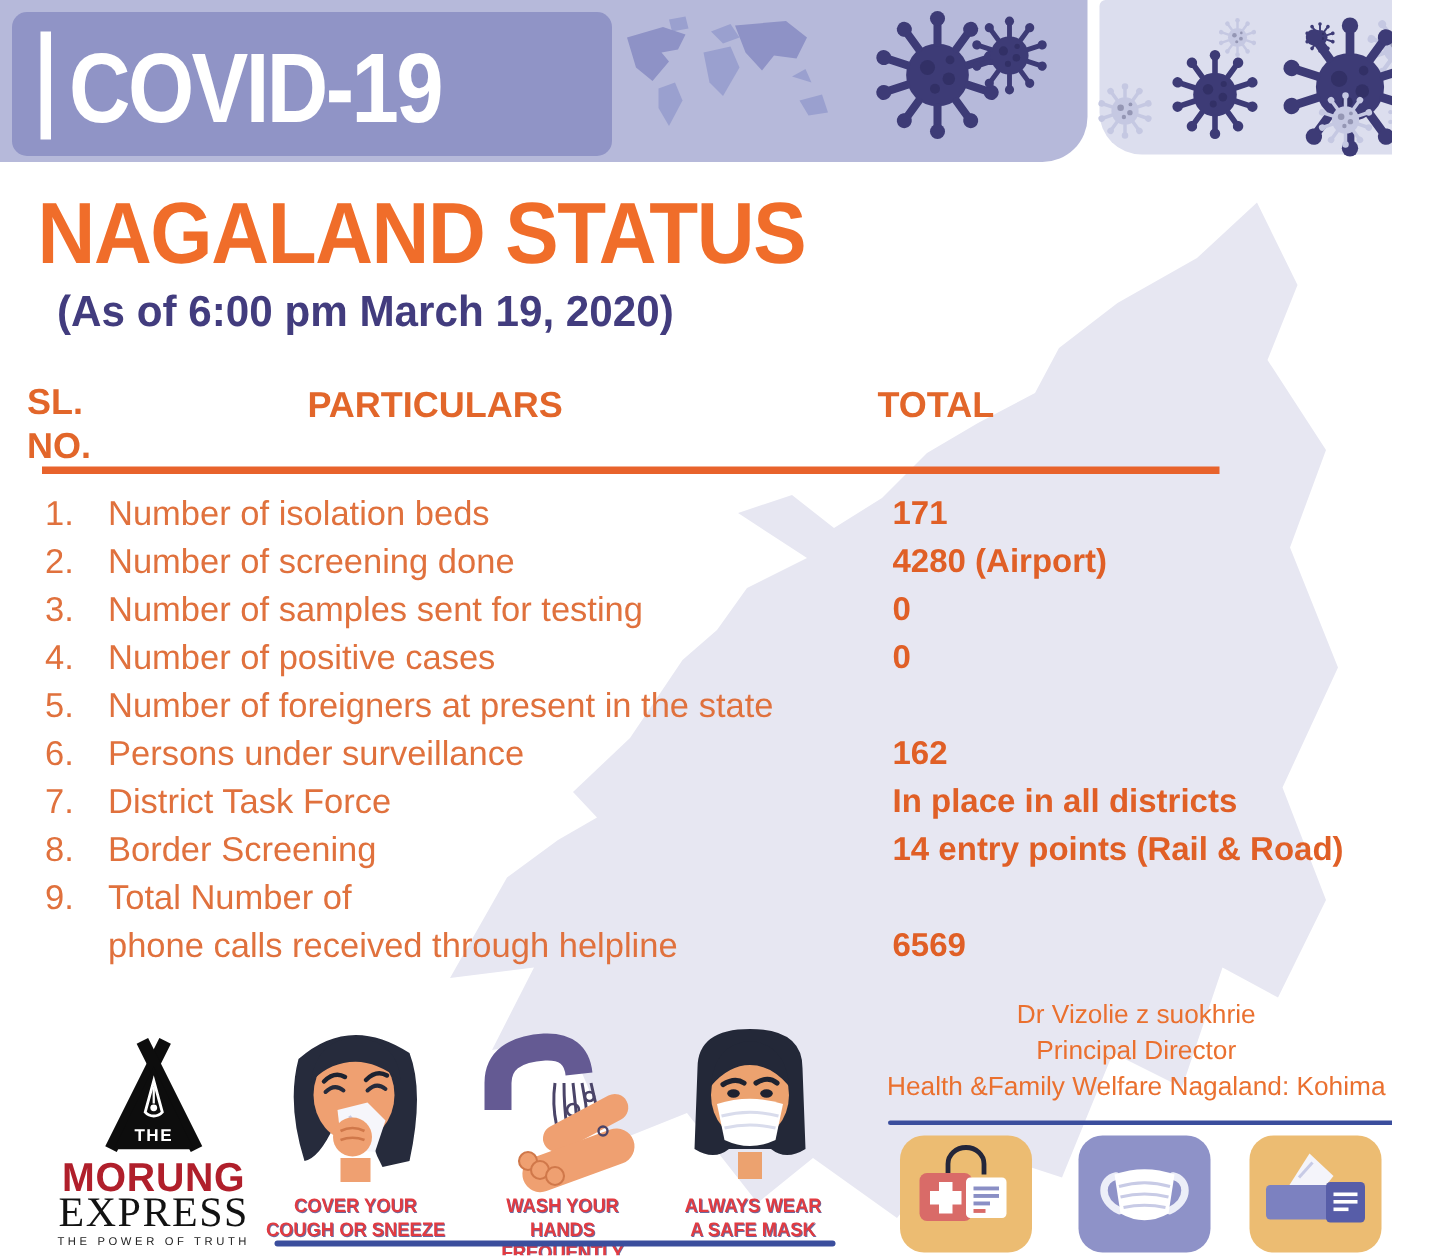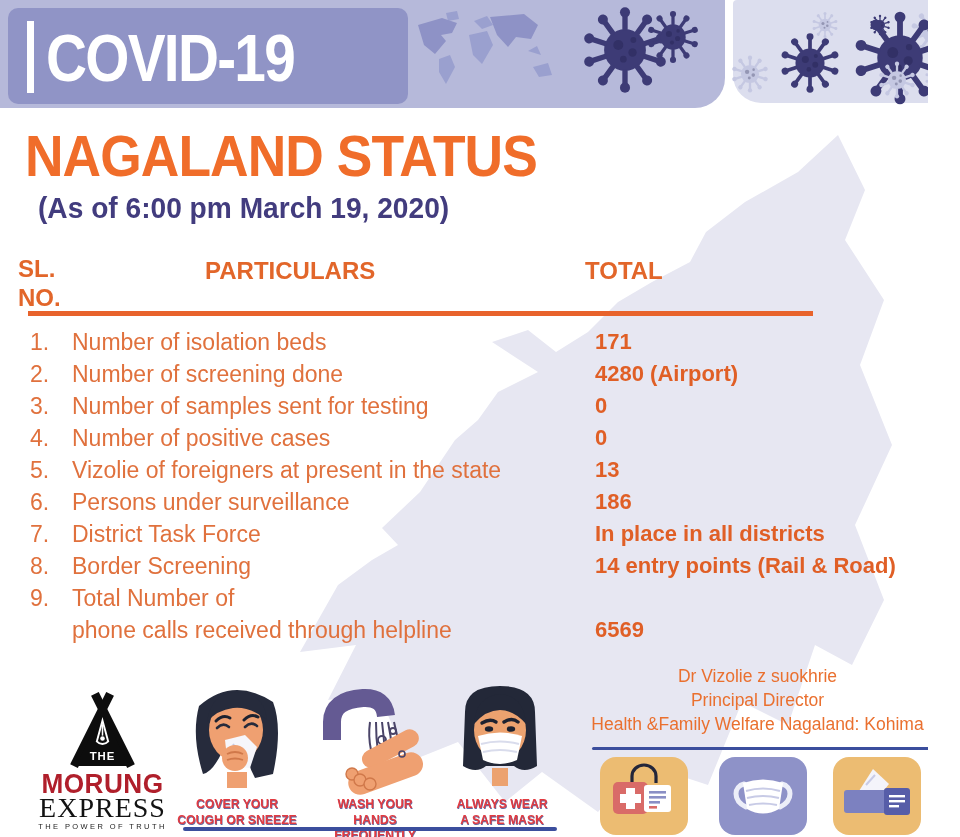--- a/index.html
+++ b/index.html
@@ -206,27 +206,26 @@
       <span class="t-part">Number of samples sent for testing</span>
       <span class="t-total">0</span>
     </div>
     <div class="t-row">
       <span class="t-no">4.</span>
       <span class="t-part">Number of positive cases</span>
       <span class="t-total">0</span>
     </div>
     <div class="t-row">
       <span class="t-no">5.</span>
-      <span class="t-part">Vizolie of foreigners at present in the state</span>
-      <span class="t-total">13</span>
+      <span class="t-part">Number of foreigners at present in the state</span>
     </div>
     <div class="t-row">
       <span class="t-no">6.</span>
       <span class="t-part">Persons under surveillance</span>
-      <span class="t-total">186</span>
+      <span class="t-total">162</span>
     </div>
     <div class="t-row">
       <span class="t-no">7.</span>
       <span class="t-part">District Task Force</span>
       <span class="t-total">In place in all districts</span>
     </div>
     <div class="t-row">
       <span class="t-no">8.</span>
       <span class="t-part">Border Screening</span>
       <span class="t-total">14 entry points (Rail &amp; Road)</span>

